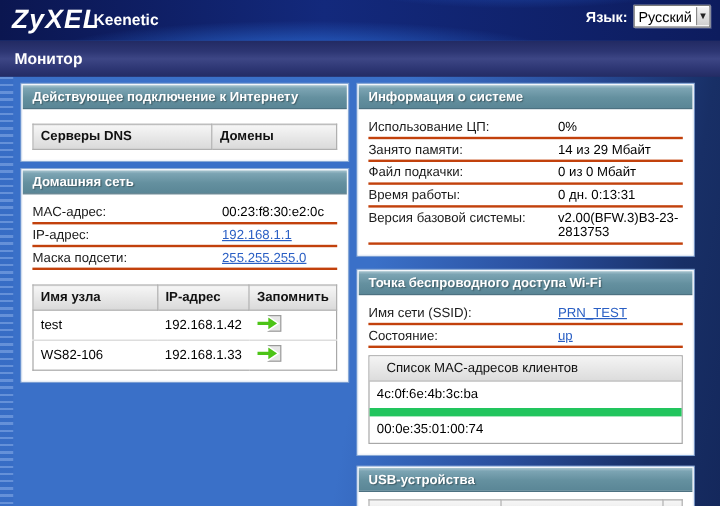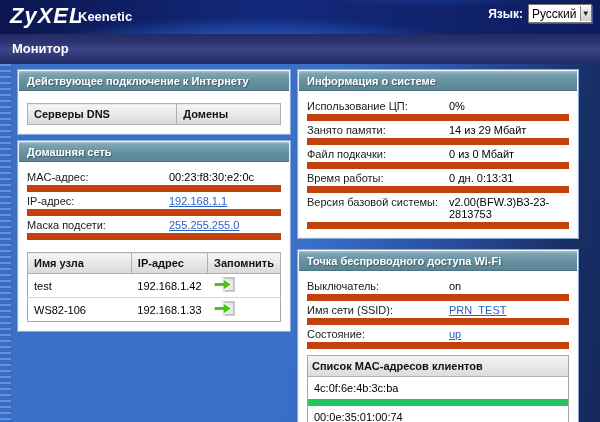--- a/index.html
+++ b/index.html
@@ -32,37 +32,37 @@
     opacity:.55;}
   
   .col-left{position:absolute;left:18px;top:70px;width:272px;border-radius:20px;}
   .col-right{position:absolute;left:298px;top:70px;width:280px;}
   .panel{background:#fff;border:1px solid #f2f6fa;box-shadow:0 0 0 1px #89a9d6;position:relative;}
   .panel-header{padding:4px 8px 3px;color:#fff;font-size:11px;font-weight:bold;
     text-shadow:1px 1px 1px rgba(0,0,0,.35);
     background:linear-gradient(180deg,#a7c4cf 0%,#7ca4b3 14%,#64909f 55%,#5a8696 100%);
     border-bottom:1px solid #4d7181;}
   .panel-body{padding:6px 8px 8px;}
-  .info-row{display:flex;align-items:flex-start;padding:3px 0 2px;border-bottom:7px solid #c2410c;
-    font-size:11px;color:#000;}
+  .info-row{display:flex;align-items:flex-start;padding:3px 0 2px;border-bottom:2px solid #c2410c;
+    font-size:11px;color:#000;gap:16px;}
   .info-label{flex:0 0 142px;color:#1a1a1a;}
   .info-value{flex:1;}
   a.val-link{color:#2a5fc4;text-decoration:underline;cursor:pointer;}
   
   table.grid{width:100%;border-collapse:collapse;font-size:11px;border:1px solid #a8a8a8;}
   table.grid th{background:linear-gradient(180deg,#f6f6f6,#d9d9d9);border:1px solid #b0b0b0;
     padding:4px 6px;text-align:left;font-weight:bold;color:#111;}
   table.grid td{padding:3px 6px;border-top:1px solid #d5d5d5;color:#000;background:#fff;}
   .spacer12{height:12px;}
   .spacer6{height:6px;}
   .arrow-btn{display:inline-block;background:none;border:none;padding:0;margin:0;cursor:pointer;line-height:0;}
   
   .macbox{border:1px solid #a8a8a8;font-size:11px;}
-  .macbox-header{background:linear-gradient(180deg,#f4f4f4,#dcdcdc);font-weight:bold;color:#111;
-    padding:4px 4px;border-bottom:1px solid #b0b0b0;}
+  .macbox-header{background:linear-gradient(180deg,#f4f4f4,#dcdcdc);font-weight:normal;color:#111;
+    padding:4px 14px;border-bottom:1px solid #b0b0b0;}
   .mac-item{padding:5px 6px;border-bottom:7px solid #22c55e;color:#000;}
   .mac-item:last-child{border-bottom:none;}
   
   .mb7{margin-bottom:7px;} .mb12{margin-bottom:12px;} .mb10{margin-bottom:10px;}
   .wrap-val{max-width:128px;}
 </style>
 </head>
 <body>
 
 <div class="page">
@@ -180,24 +180,20 @@
           <span class="info-label">Версия базовой системы:</span>
           <span class="info-value wrap-val">v2.00(BFW.3)B3-23-2813753</span>
         </div>
       </div>
     </div>
 
     <div class="panel mb10">
       <div class="panel-header">Точка беспроводного доступа Wi-Fi</div>
       <div class="panel-body">
         <div class="info-row">
-          <span class="info-label">Выключатель:</span>
-          <span class="info-value">on</span>
-        </div>
-        <div class="info-row">
           <span class="info-label">Имя сети (SSID):</span>
           <span class="info-value"><a class="val-link">PRN_TEST</a></span>
         </div>
         <div class="info-row">
           <span class="info-label">Состояние:</span>
           <span class="info-value"><a class="val-link">up</a></span>
         </div>
         <div class="spacer6"></div>
         <div class="macbox">
           <div class="macbox-header">Список MAC-адресов клиентов</div>

